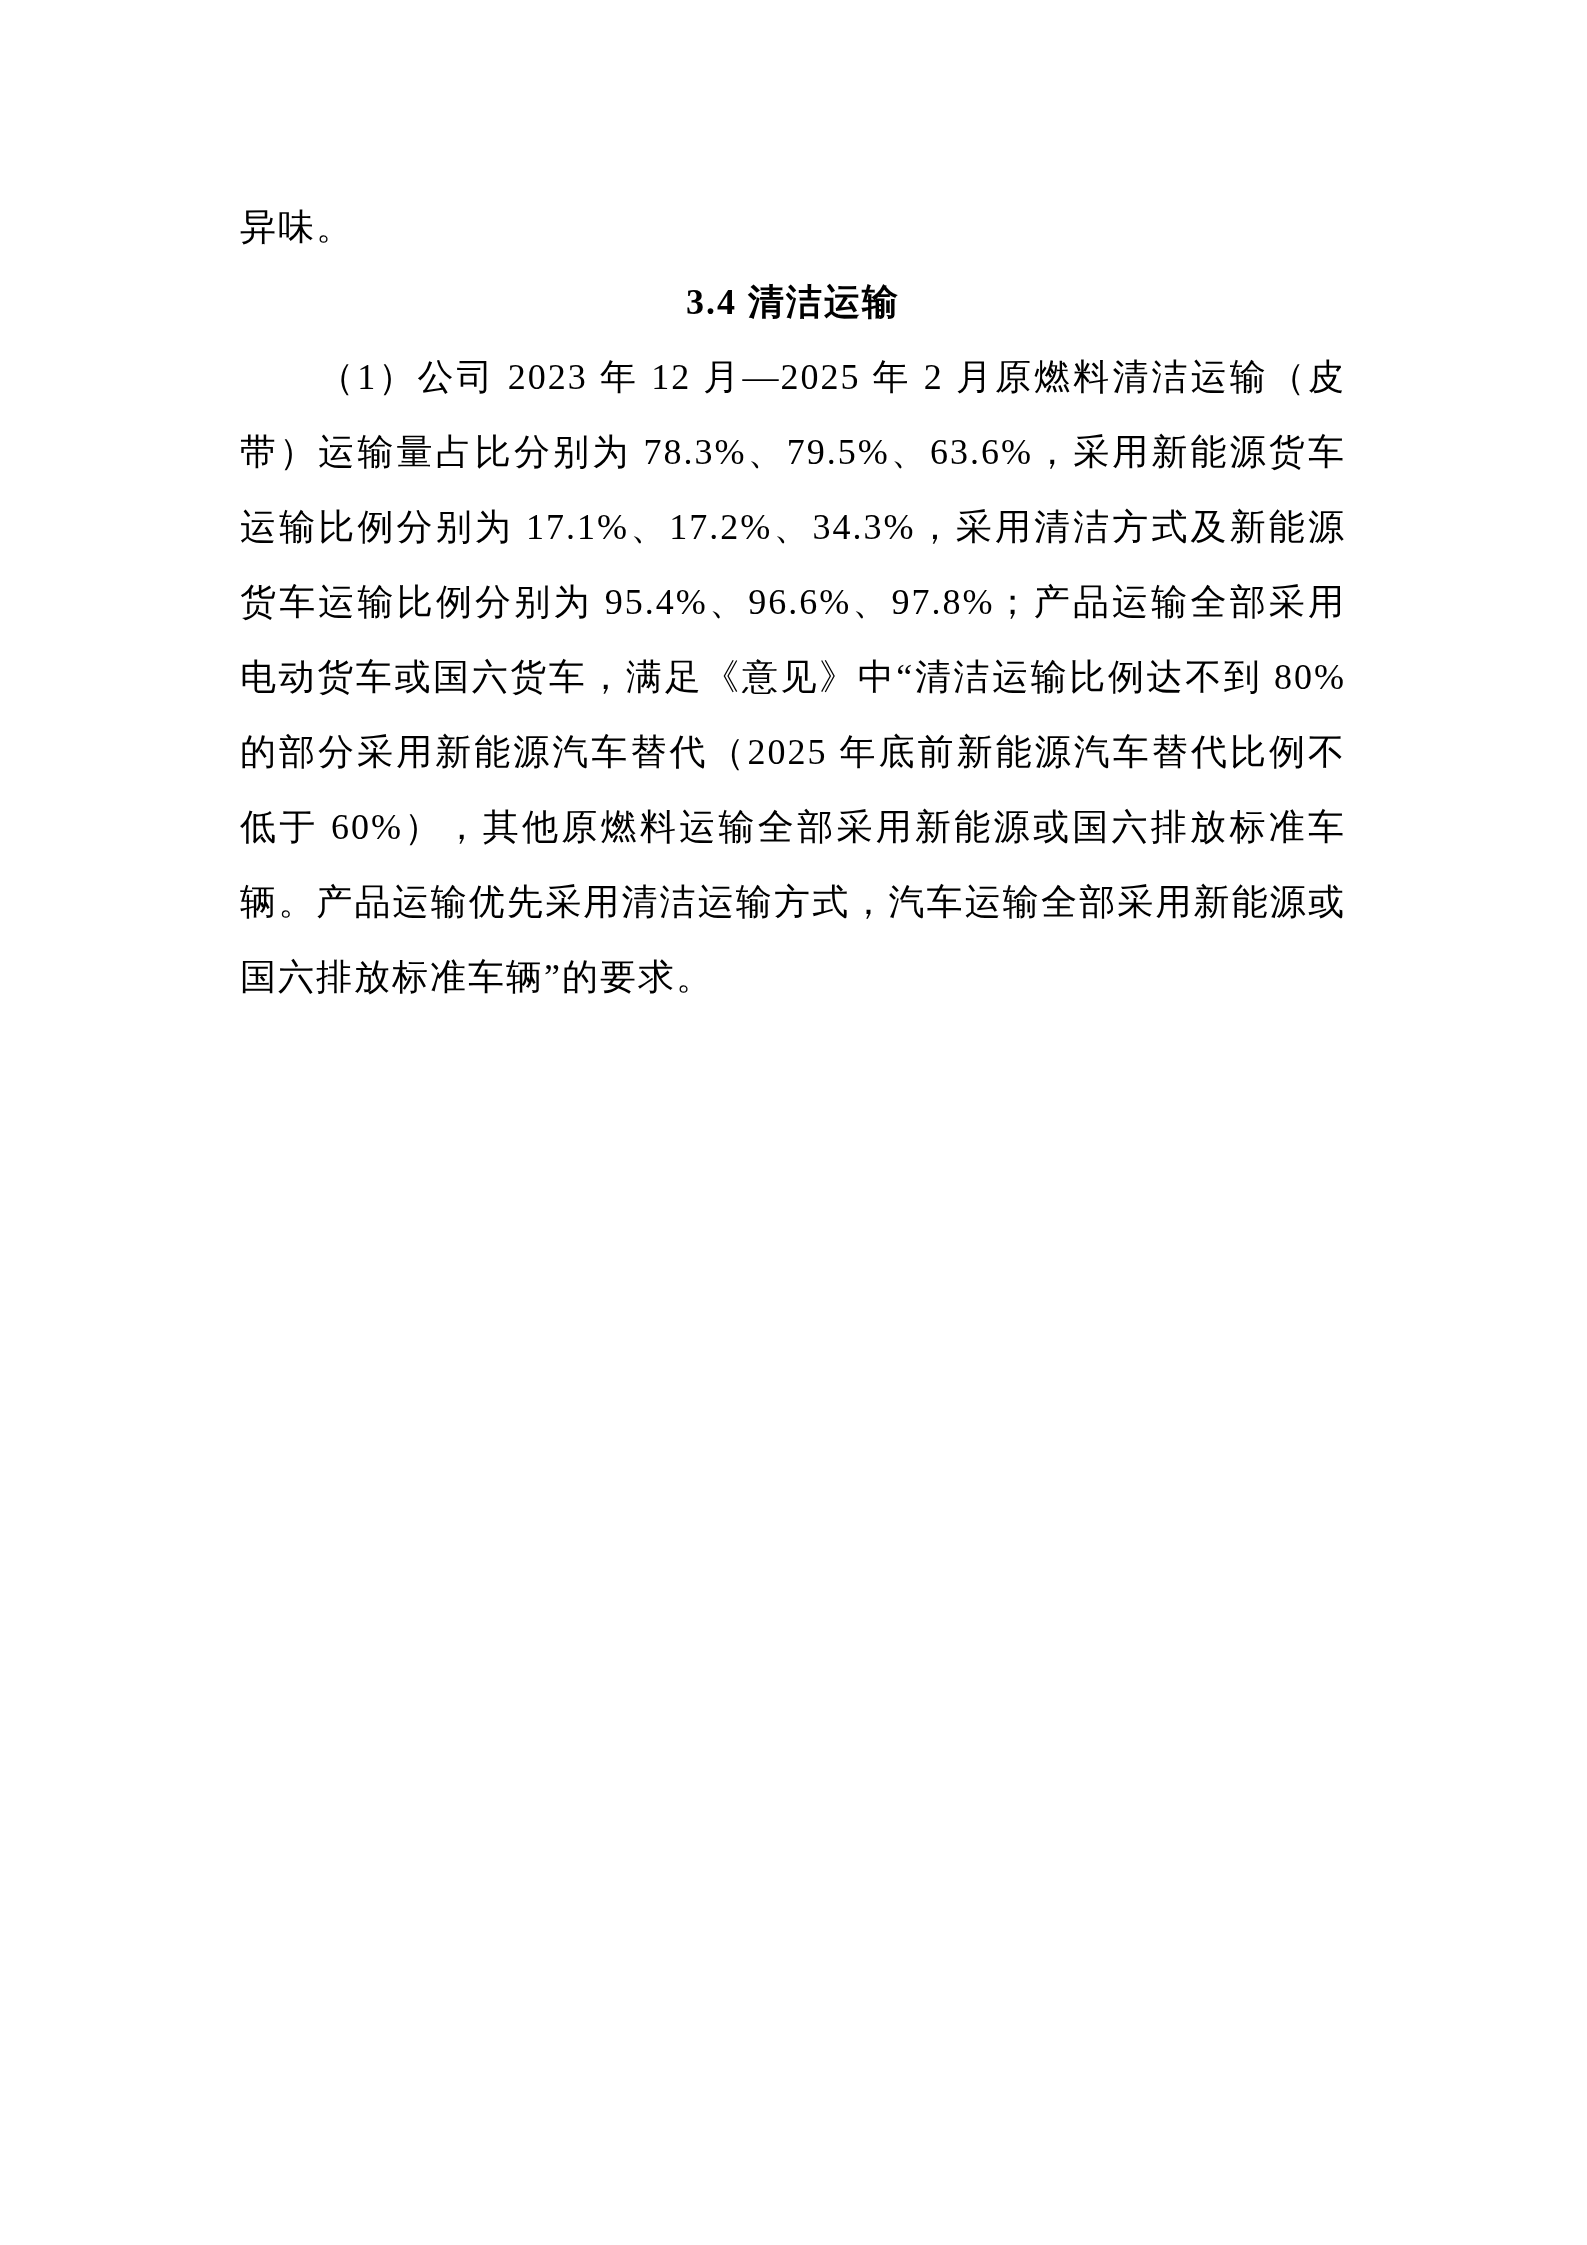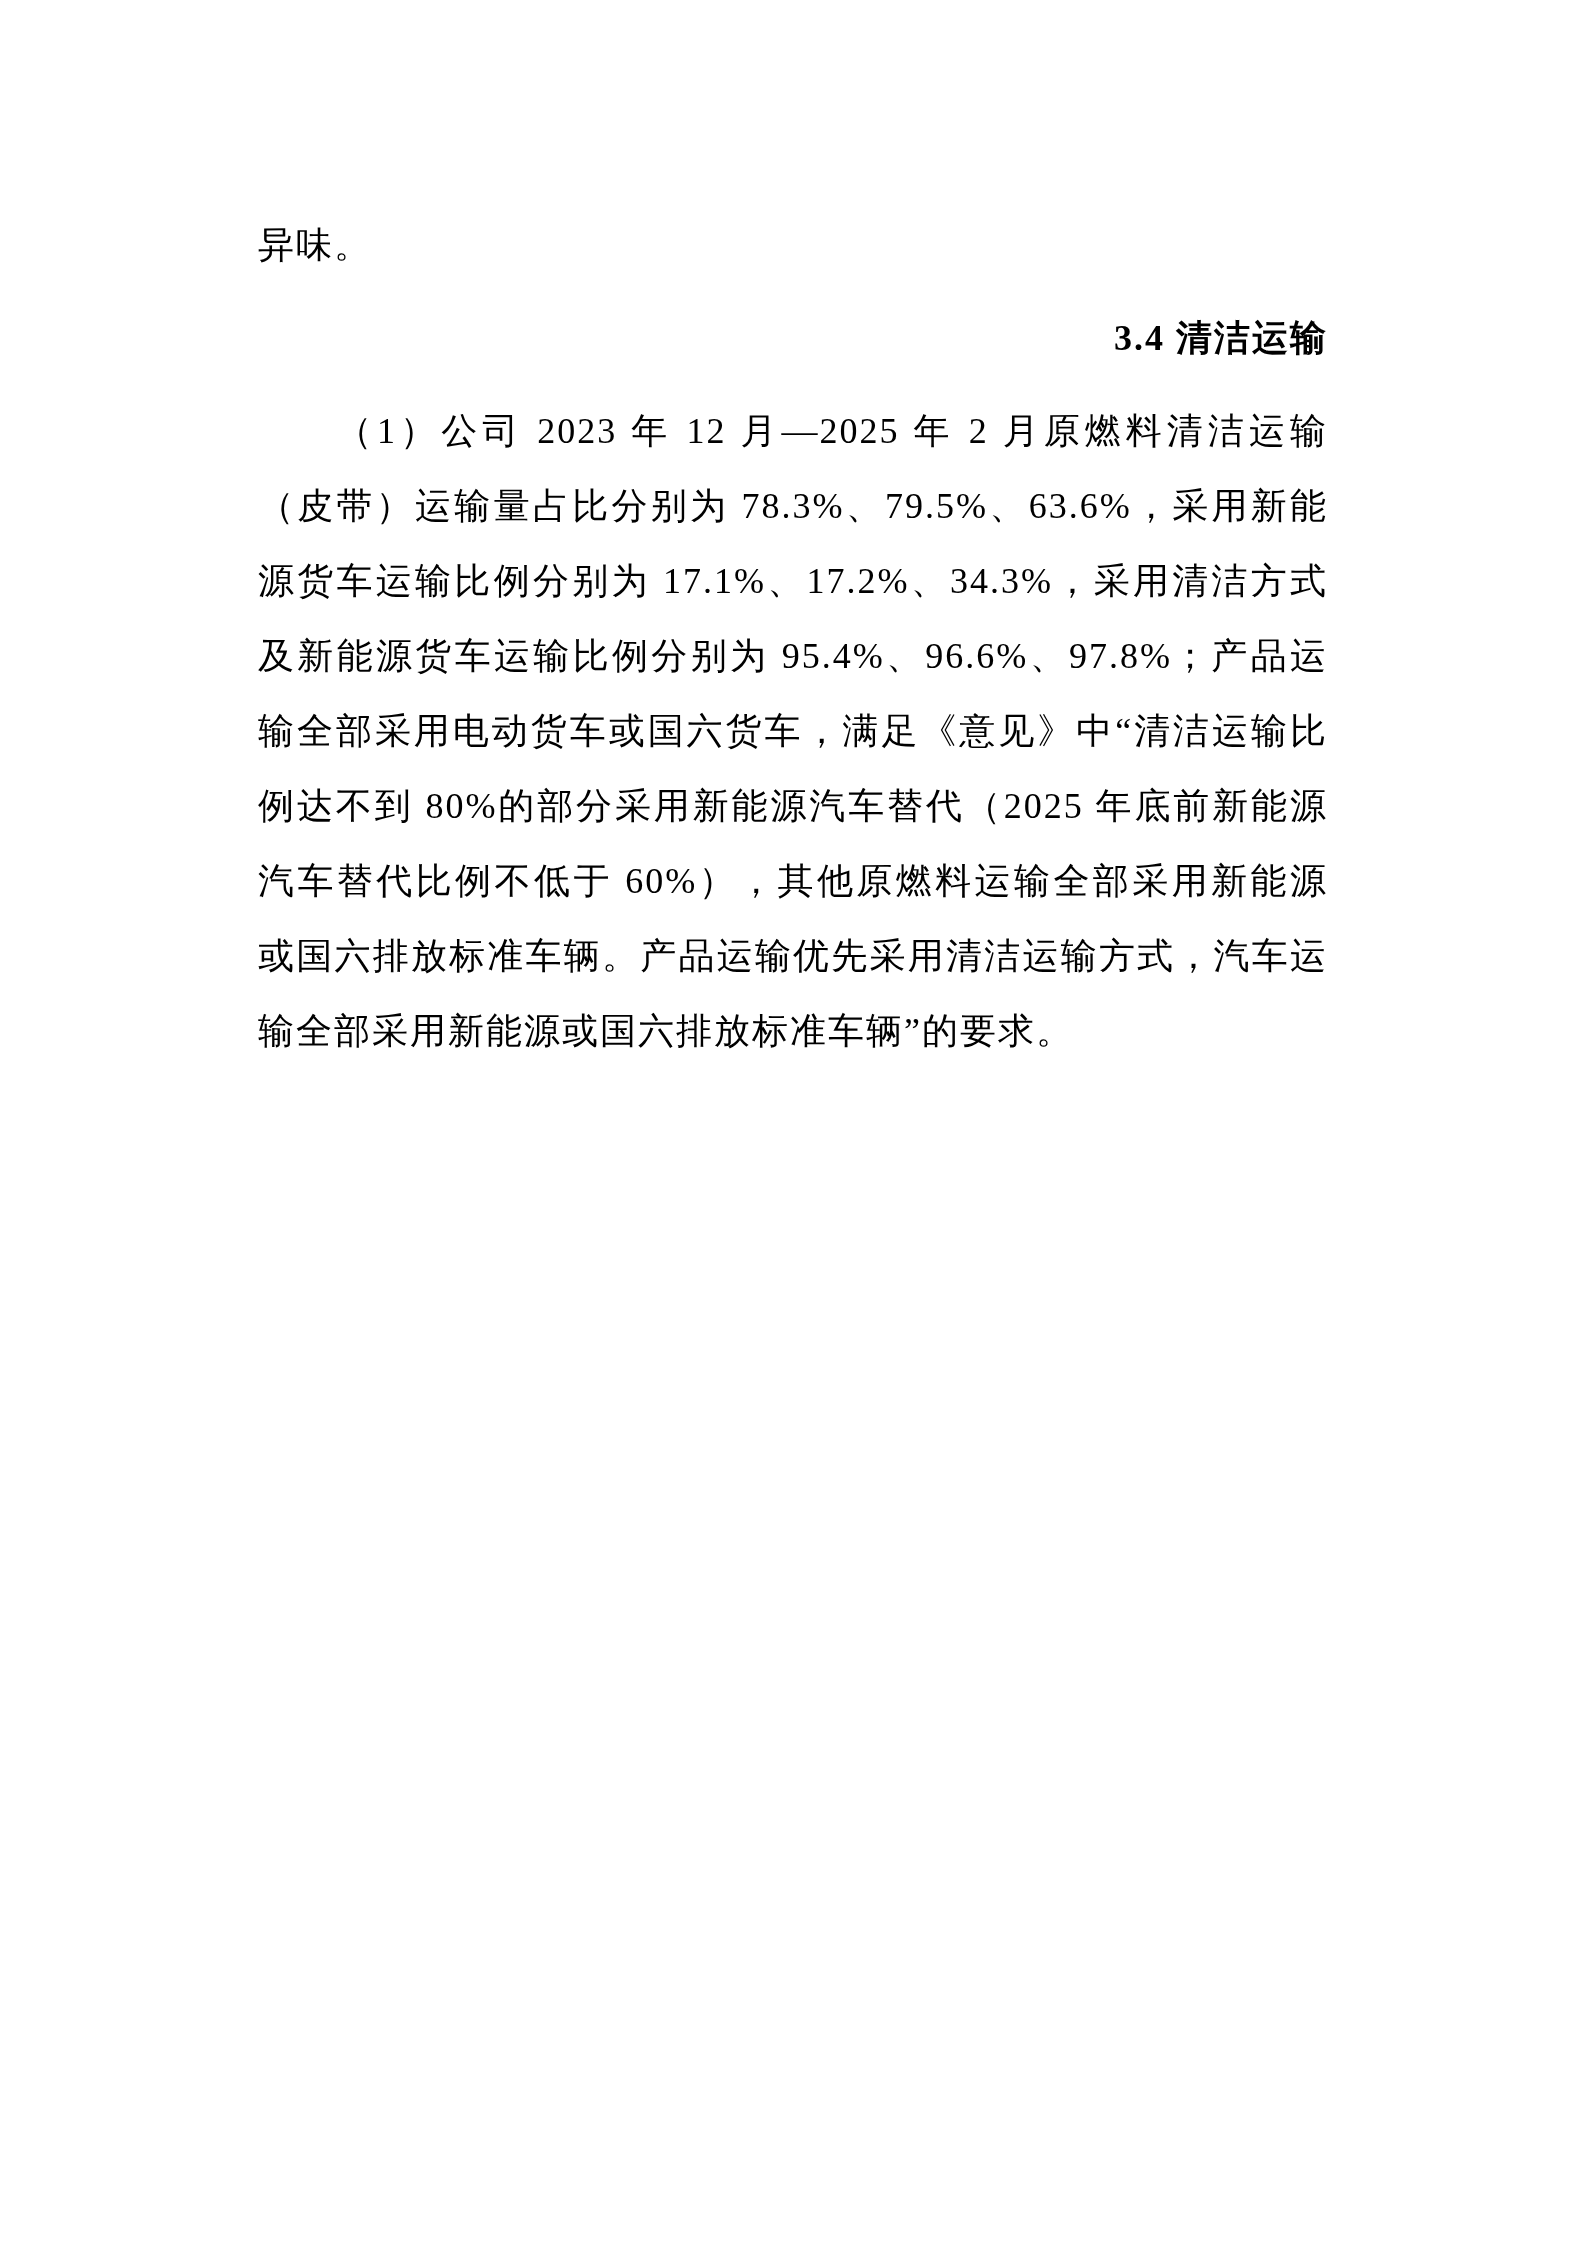--- a/index.html
+++ b/index.html
@@ -21,33 +21,33 @@
     left: 240px;
     top: 190px;
     width: 1106px;
     font-size: 36px;
     line-height: 75px;
     text-align: justify;
     text-justify: inter-character;
     letter-spacing: 2px;
   }
   .content p, .content h2 {
-    margin: 18px;
+    margin: 0;
     padding: 0;
   }
   .para {
     text-indent: 78px;
   }
   .cont {
     text-align: left;
   }
   .heading {
     font-weight: bold;
     font-size: 36px;
-    text-align: right;
+    text-align: center;
     letter-spacing: 2px;
   }
   .footer {
     position: absolute;
     left: 240px;
     top: 2050px;
     width: 1106px;
     text-align: center;
     font-size: 28px;
     line-height: 60px;

